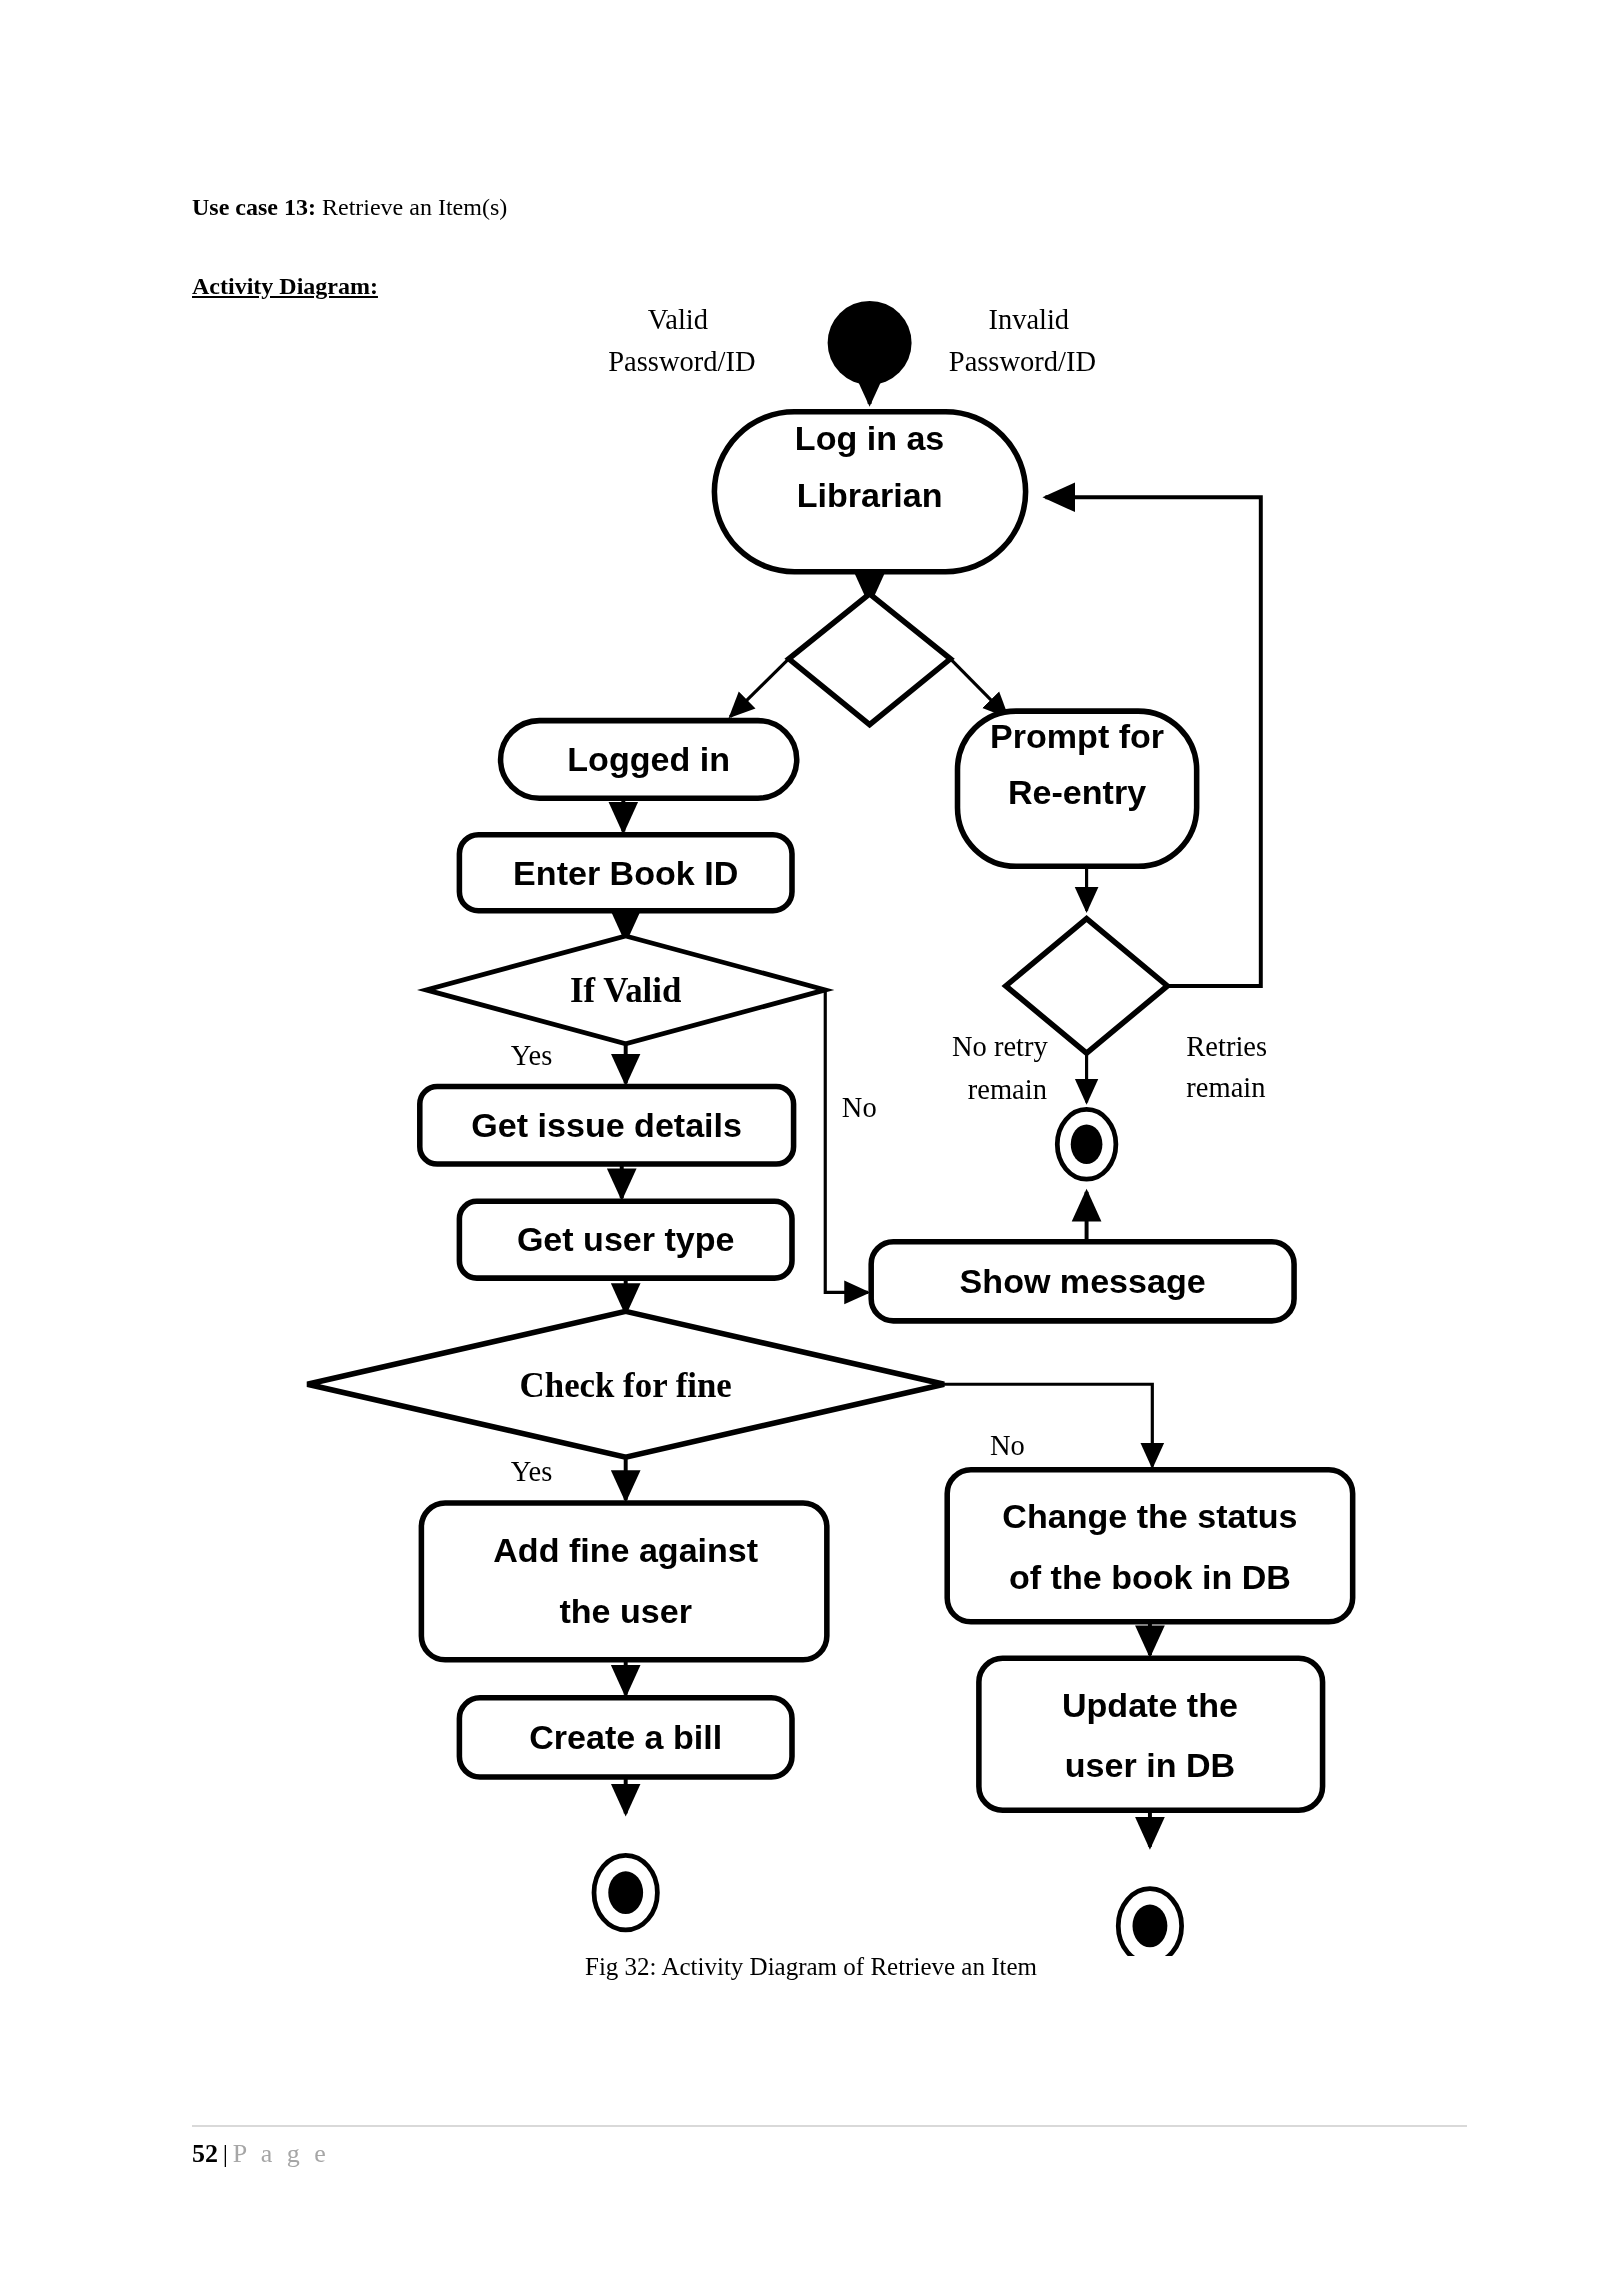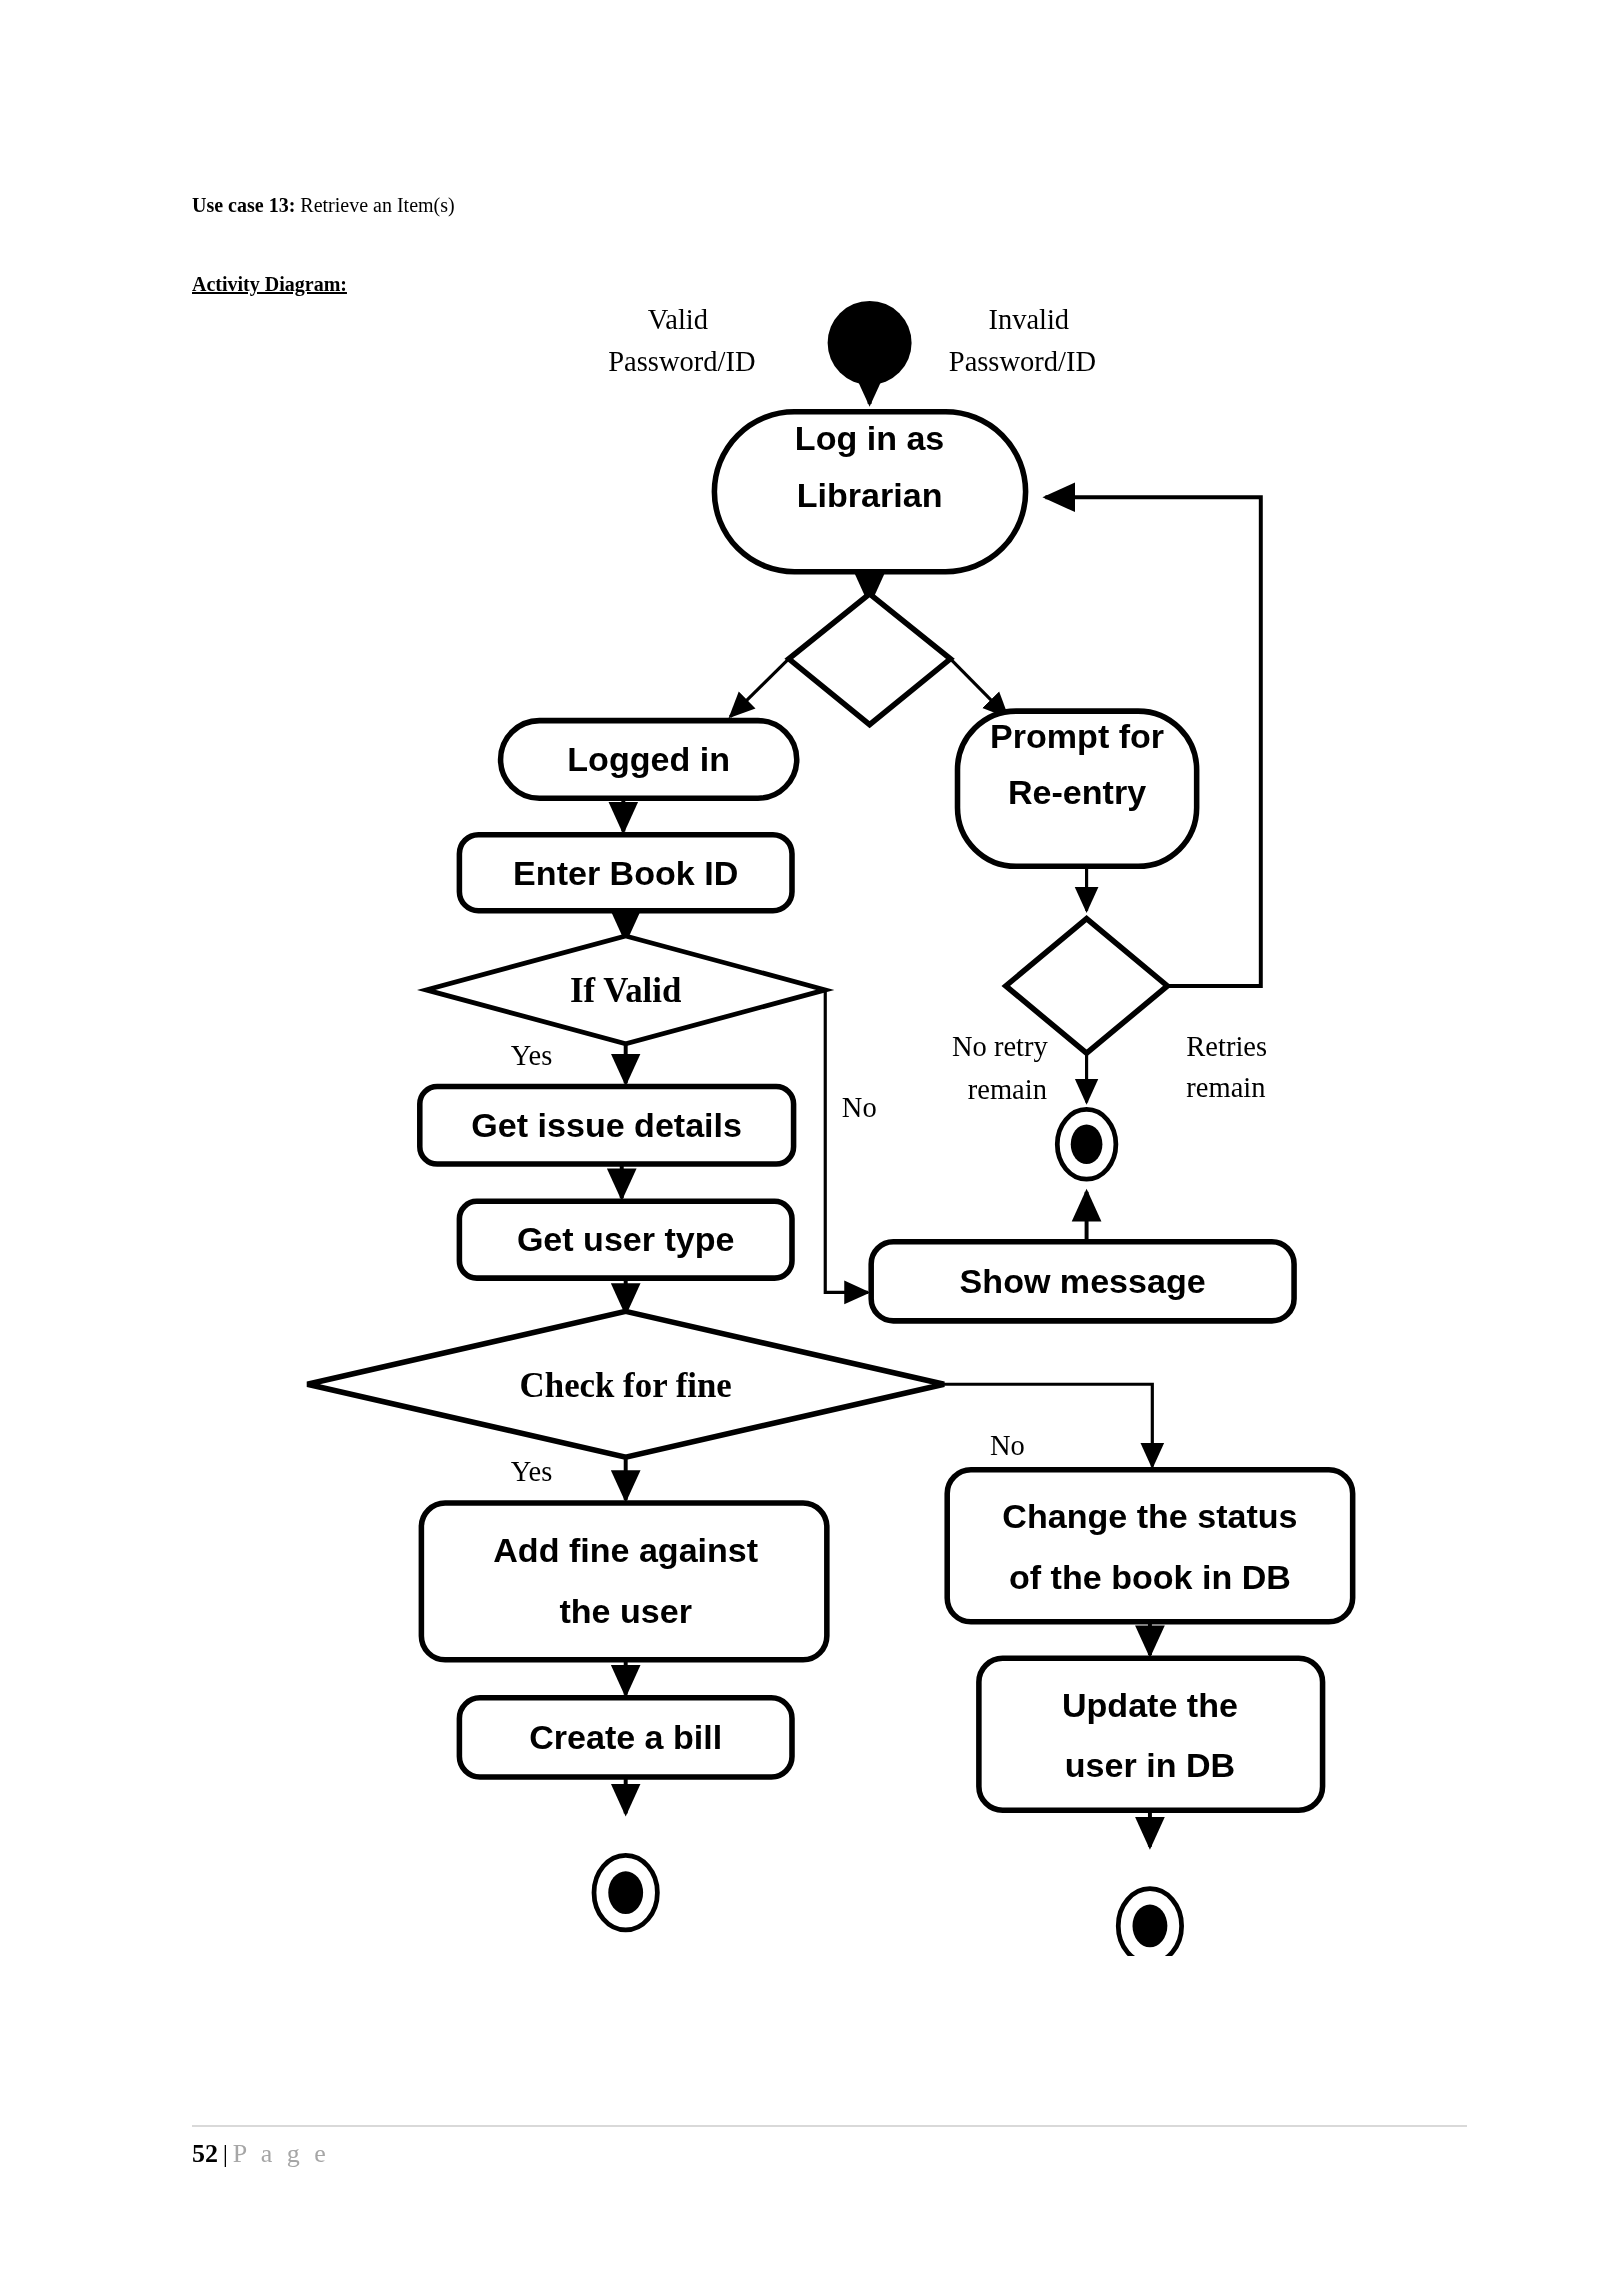--- a/index.html
+++ b/index.html
@@ -10,21 +10,21 @@
     position:relative;
     overflow:hidden;
   }
   .page{
     position:absolute;inset:0;
     background:#fff;
   }
   .txt-head{
     position:absolute;
     font-family:"Liberation Serif", serif;
-    font-size:20px;
+    font-size:24px;
     color:#000;
     white-space:nowrap;
   }
   .txt-head b{font-weight:bold;}
   #usecase-line{left:192px;top:194px;}
   #activity-line{left:192px;top:273px;font-weight:bold;text-decoration:underline;}
 
   #diagram-wrap{
     position:absolute;
     left:0;top:293px;
@@ -243,20 +243,21 @@
     <line class="flow" x1="1452" y1="1916" x2="1452" y2="1962" marker-end="url(#arrow)"></line>
 
     <ellipse class="shape-thin" cx="790" cy="2020" rx="40" ry="47"></ellipse>
     <ellipse class="solidfill" cx="790" cy="2020" rx="22" ry="27"></ellipse>
 
     <ellipse class="shape-thin" cx="1452" cy="2062" rx="40" ry="47"></ellipse>
     <ellipse class="solidfill" cx="1452" cy="2062" rx="22" ry="27"></ellipse>
   </svg>
   </div>
 
+  <div id="caption">Fig 32: Activity Diagram of Retrieve an Item</div>
 
   <div id="footer-rule"></div>
   <div id="footer">
     <span class="pgnum">52</span><span class="sep">|</span><span class="pgword">P a g e</span>
   </div>
 
 </div>
 
 
 </body></html>

